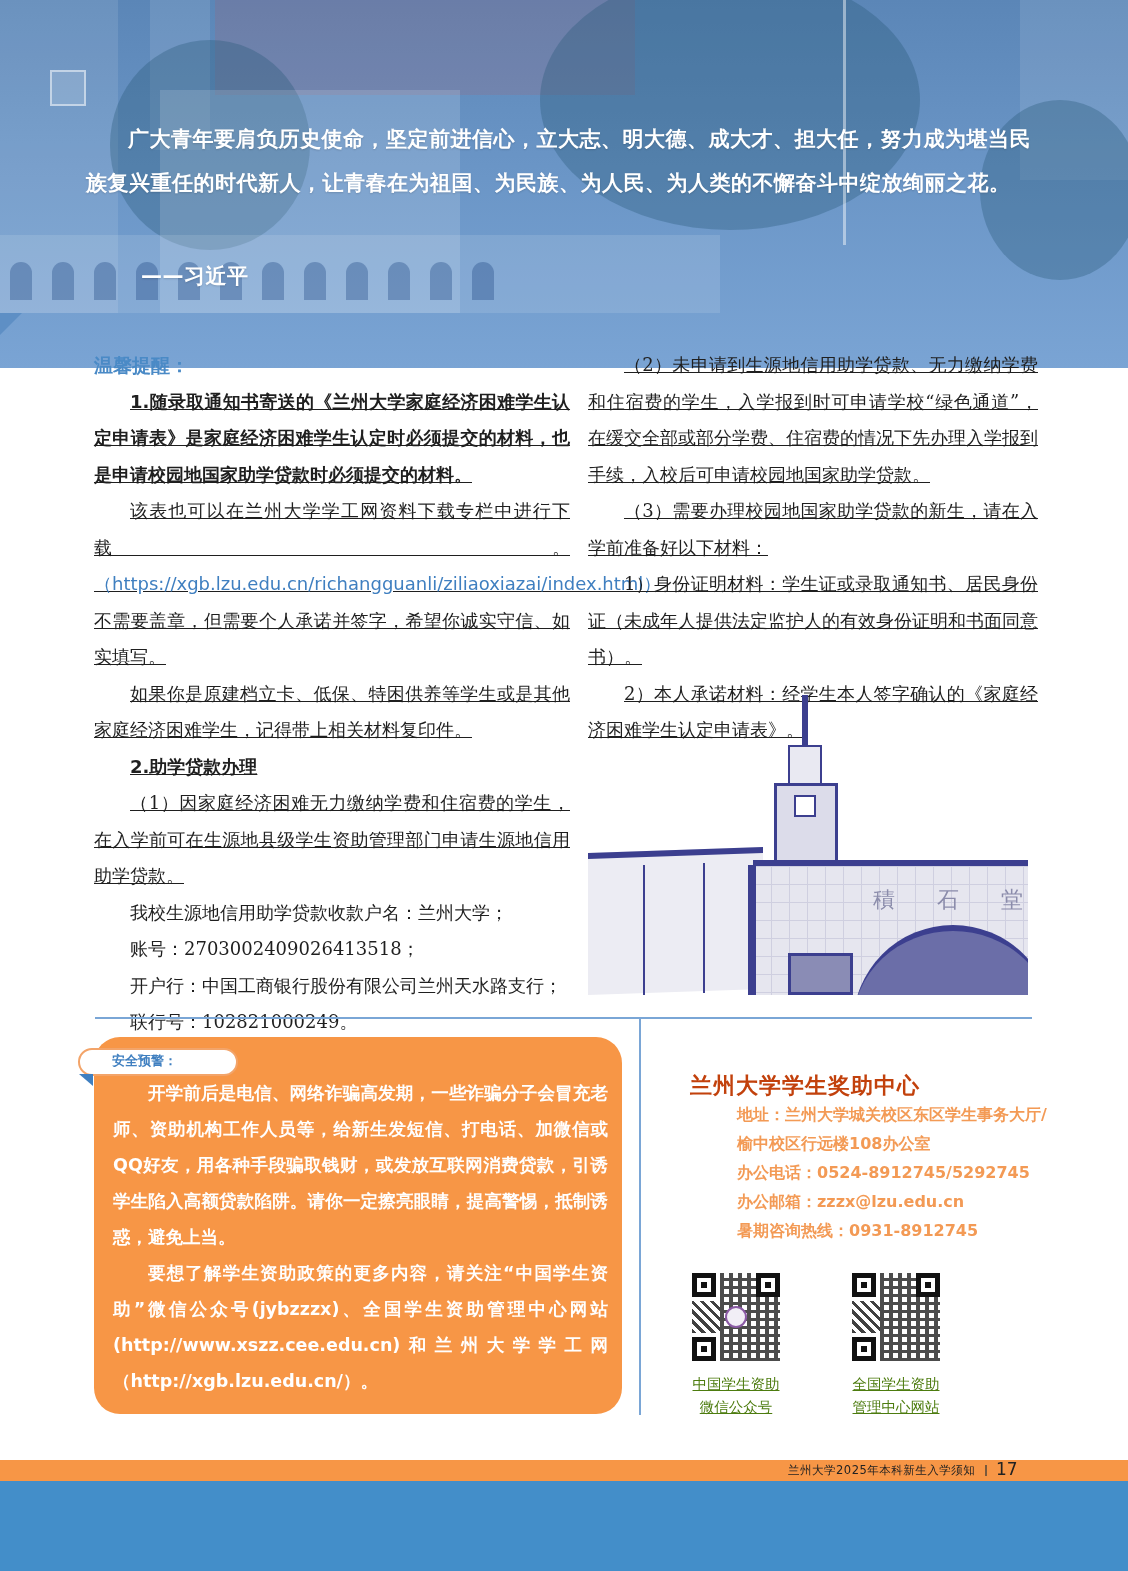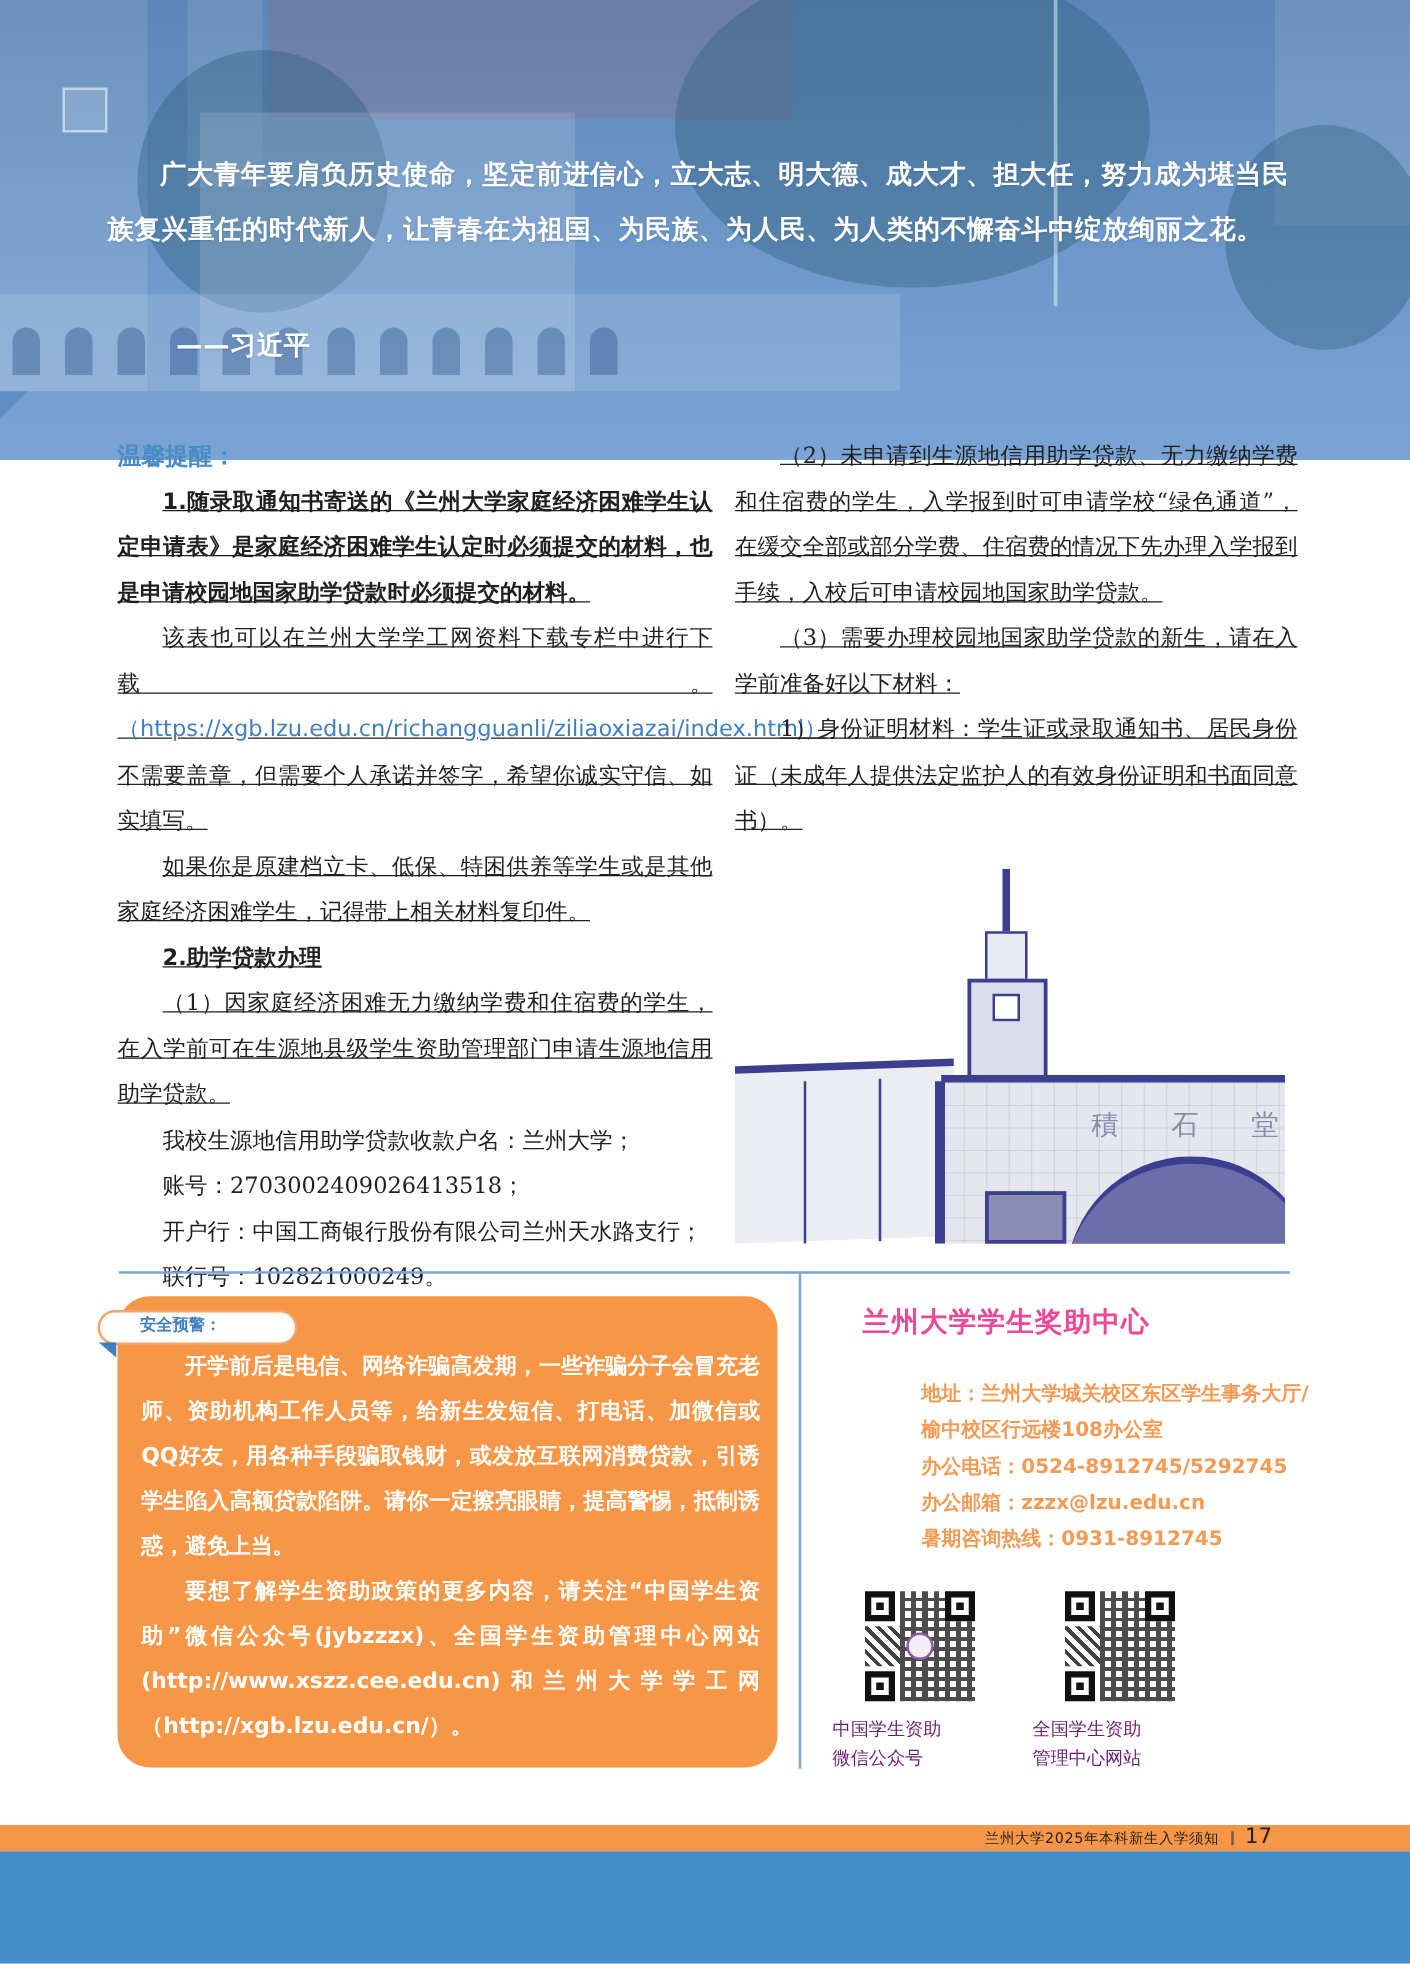--- a/index.html
+++ b/index.html
@@ -81,41 +81,41 @@
   }
   .warn-body {
     position: absolute; left: 113px; top: 1075px; width: 495px;
     font-family: "DejaVu Sans", sans-serif; font-weight: bold; font-size: 17.5px;
     line-height: 36px; color: #ffffff; text-align: justify;
   }
   .warn-body p { text-indent: 2em; }
 
   
   .center-name {
-    position: absolute; left: 690px; top: 1043px; font-family: "DejaVu Sans", sans-serif; font-weight: bold;
-    font-size: 22px; color: #ec4899; letter-spacing: 1px;
+    position: absolute; left: 690px; top: 1071px; font-family: "DejaVu Sans", sans-serif; font-weight: bold;
+    font-size: 22px; color: #c2410c; letter-spacing: 1px;
   }
   .contact { position: absolute; left: 689px; top: 1100px; width: 360px; font-family: "DejaVu Sans", sans-serif; font-weight: bold; font-size: 16px; line-height: 29px; color: #f39a55; }
   .contact div { white-space: nowrap; margin-left: 48px; }
 
   .qr { position: absolute; width: 88px; height: 88px; background: #fff; }
   .qr-1 { left: 692px; top: 1273px; }
   .qr-2 { left: 852px; top: 1273px; }
   .qr .finder { position: absolute; width: 24px; height: 24px; border: 5px solid #111; background: #fff; }
   .qr .finder::after { content: ""; position: absolute; left: 4px; top: 4px; width: 6px; height: 6px; background: #111; }
   .qr .f-tl { left: 0; top: 0; } .qr .f-tr { right: 0; top: 0; } .qr .f-bl { left: 0; bottom: 0; }
   .qr .modules { position: absolute; left: 28px; top: 0; width: 60px; height: 88px;
      background-image:
        repeating-linear-gradient(90deg, #111 0 4px, transparent 4px 9px),
        repeating-linear-gradient(0deg, #111 0 3px, transparent 3px 8px);
      opacity: 0.75; }
   .qr .modules-b { position: absolute; left: 0; top: 28px; width: 28px; height: 32px;
      background-image: repeating-linear-gradient(45deg, #111 0 3px, transparent 3px 7px); opacity: 0.8; }
   .qr .logo { position: absolute; left: 33px; top: 33px; width: 22px; height: 22px; border-radius: 50%; background: #f1eef6; border: 2px solid #8a5aa4; }
-  .qr-label { position: absolute; font-family: "DejaVu Sans", sans-serif; font-size: 14.5px; line-height: 23px; color: #701a75; text-align: left; width: 140px; }
+  .qr-label { position: absolute; font-family: "DejaVu Sans", sans-serif; font-size: 14.5px; line-height: 23px; color: #4d7c0f; text-align: center; width: 140px; text-decoration: underline; }
   .qr-label-1 { left: 666px; top: 1373px; }
   .qr-label-2 { left: 826px; top: 1373px; }
 
   
   .footer-bar { position: absolute; left: 0; top: 1460px; width: 1128px; height: 21px; background: #f79646; }
   .footer-text { position: absolute; left: 788px; top: 1462px; font-family: "DejaVu Sans", sans-serif; font-size: 11.5px; color: #222; letter-spacing: 0.5px; line-height: 17px; }
   .footer-sep { position: absolute; left: 985px; top: 1465px; width: 2px; height: 11px; background: #7a5a3c; }
   .page-num { position: absolute; left: 996px; top: 1459px; font-family: "DejaVu Sans", sans-serif; font-size: 17px; color: #222; line-height: 21px; }
   .footer-blue { position: absolute; left: 0; top: 1481px; width: 1128px; height: 90px; background: #438ec9; }
 </style>
@@ -165,20 +165,21 @@
   <p class="indent-sm">我校生源地信用助学贷款收款户名：兰州大学；</p>
   <p class="indent-sm">账号：2703002409026413518；</p>
   <p class="indent-sm">开户行：中国工商银行股份有限公司兰州天水路支行；</p>
   <p class="indent-sm">联行号：102821000249。</p>
 </div>
 
 <div class="col col-right">
   <p class="indent">（2）未申请到生源地信用助学贷款、无力缴纳学费和住宿费的学生，入学报到时可申请学校“绿色通道”，在缓交全部或部分学费、住宿费的情况下先办理入学报到手续，入校后可申请校园地国家助学贷款。</p>
   <p class="indent">（3）需要办理校园地国家助学贷款的新生，请在入学前准备好以下材料：</p>
   <p class="indent">1）身份证明材料：学生证或录取通知书、居民身份证（未成年人提供法定监护人的有效身份证明和书面同意书）。</p>
+  <p class="indent">2）本人承诺材料：经学生本人签字确认的《家庭经济困难学生认定申请表》。</p>
 </div>
 
 <div class="illus">
   <div class="spire"></div>
   <div class="tower-top"></div>
   <div class="tower"></div>
   <div class="clockface"></div>
   <div class="wing-left">
     <div class="line" style="left:55px;"></div>
     <div class="line" style="left:115px;"></div>

